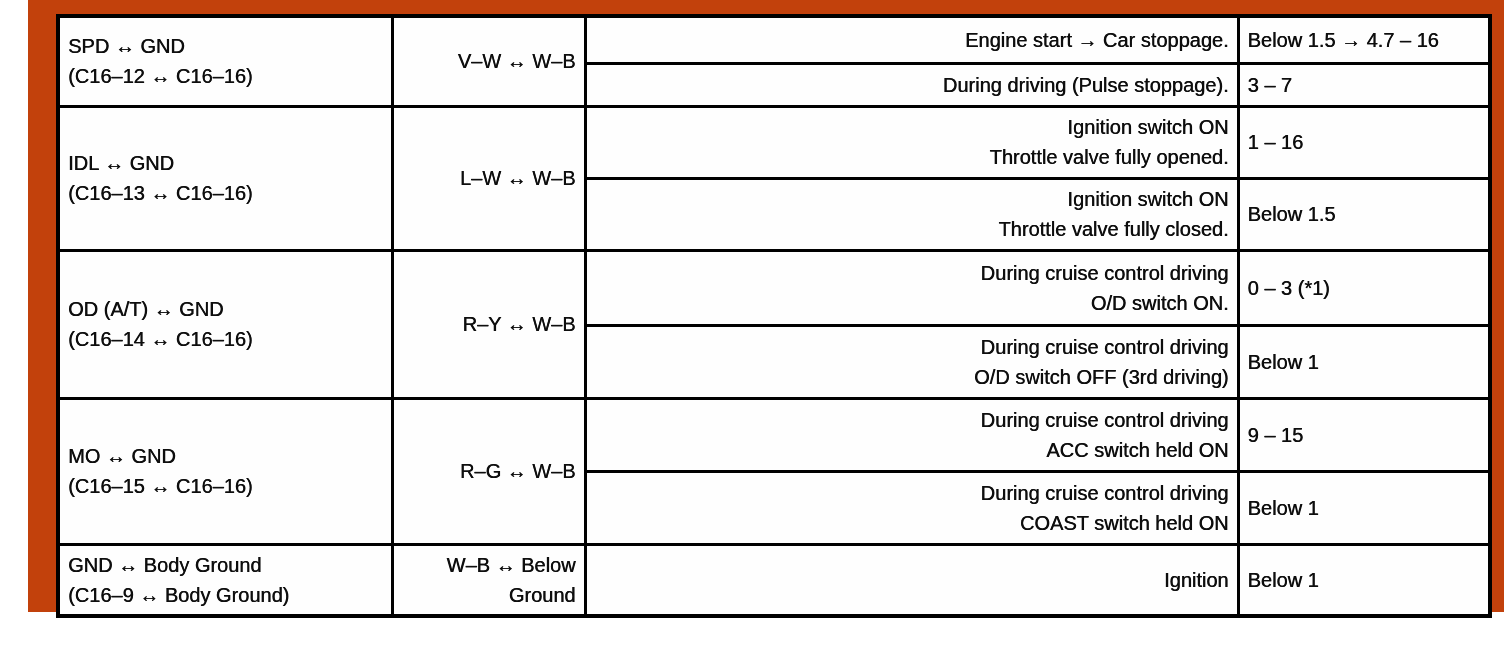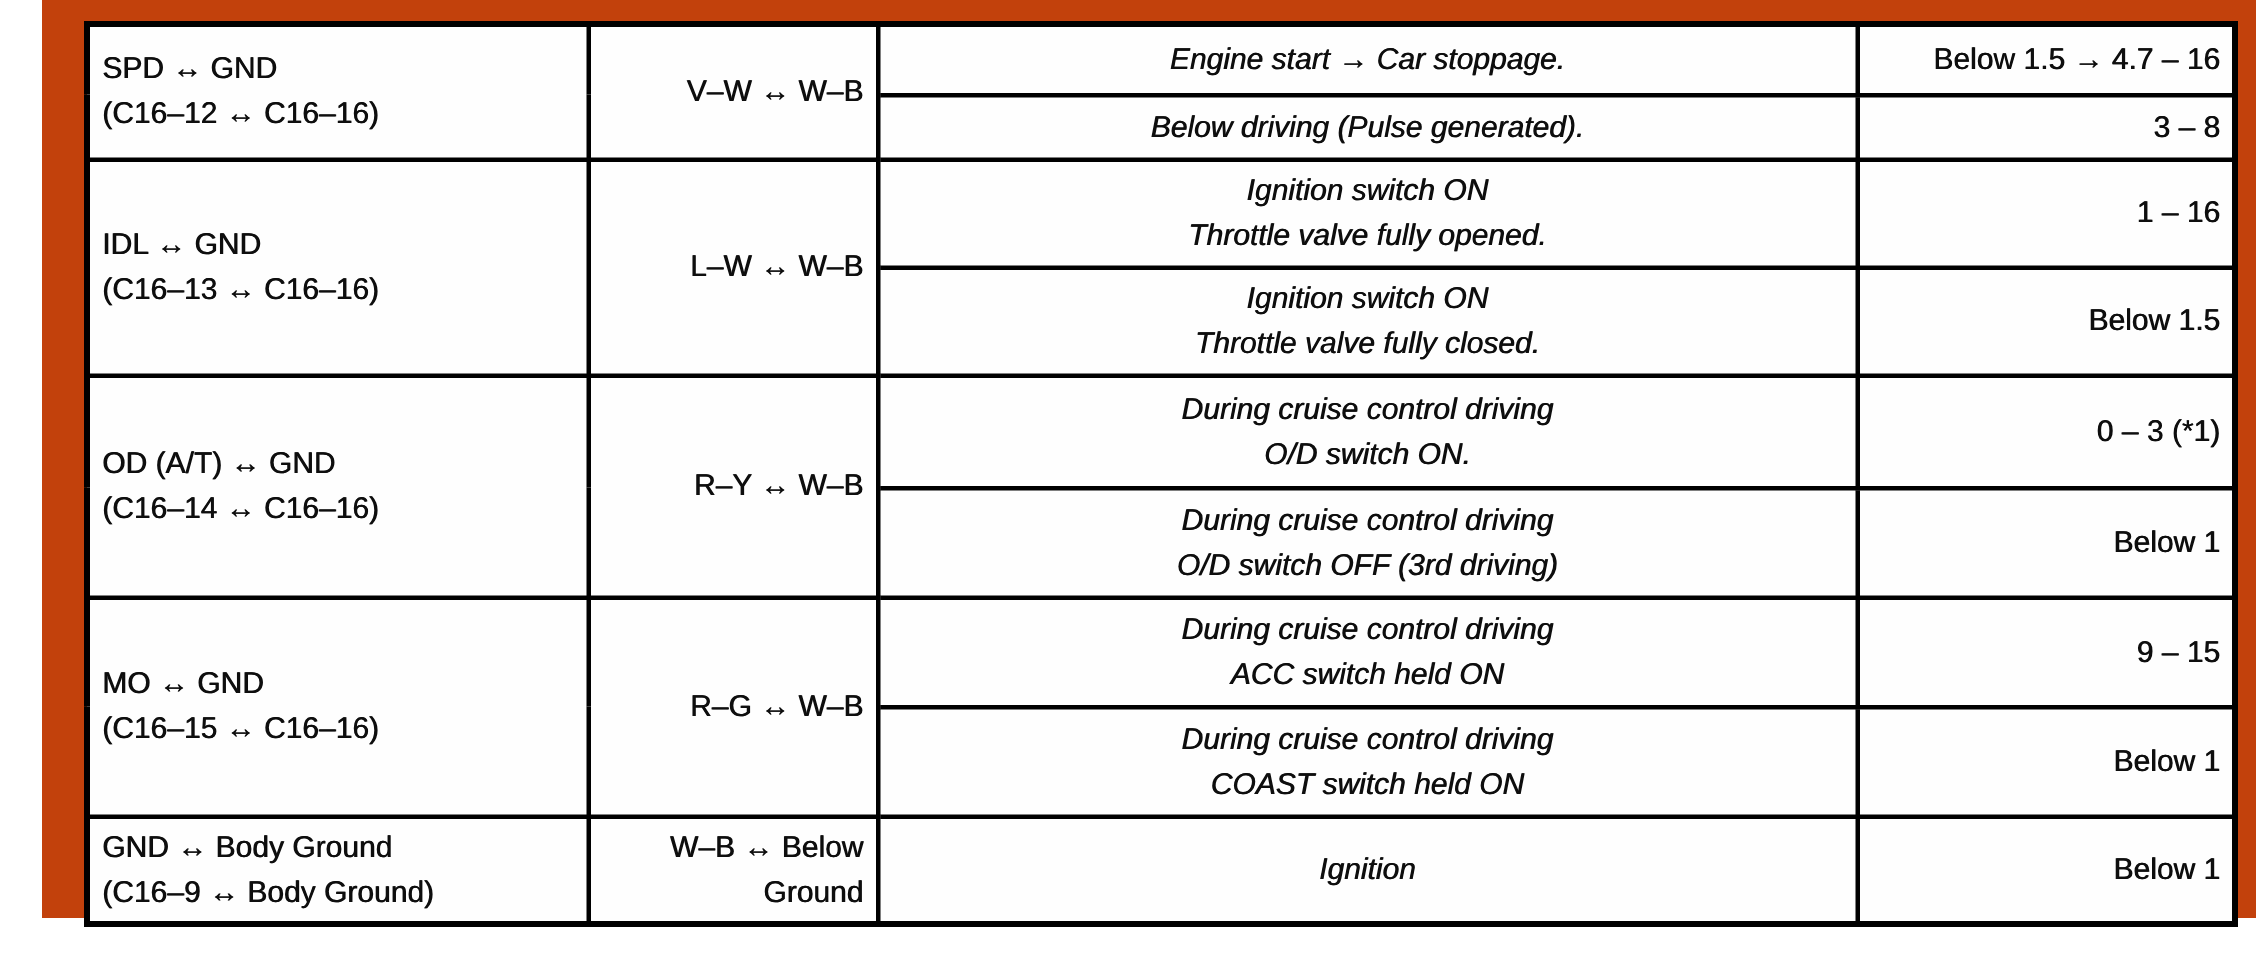--- a/index.html
+++ b/index.html
@@ -45,27 +45,26 @@
   td.terminal {
     text-align: left;
     padding-left: 16px;
     white-space: pre-line;
   }
   td.wire {
     text-align: right;
     white-space: pre-line;
   }
   td.cond {
-    text-align: center;
+    text-align: right;
     padding-left: 12px;
     white-space: pre-line;
-    font-style: italic;
   }
   td.val {
-    text-align: right;
+    text-align: left;
     white-space: nowrap;
   }
 </style>
 </head>
 <body>
 
 <div class="page">
   <div class="tbl-wrap">
     <table class="vtable">
       <colgroup>
@@ -77,22 +76,22 @@
       <tbody>
 
         <tr style="height:47px">
           <td class="terminal" rowspan="2">SPD ↔ GND
 (C16–12 ↔ C16–16)</td>
           <td class="wire" rowspan="2">V–W ↔ W–B</td>
           <td class="cond">Engine start → Car stoppage.</td>
           <td class="val">Below 1.5 → 4.7 – 16</td>
         </tr>
         <tr style="height:43px">
-          <td class="cond">Below driving (Pulse generated).</td>
-          <td class="val">3 – 8</td>
+          <td class="cond">During driving (Pulse stoppage).</td>
+          <td class="val">3 – 7</td>
         </tr>
 
         <tr style="height:72px">
           <td class="terminal" rowspan="2">IDL ↔ GND
 (C16–13 ↔ C16–16)</td>
           <td class="wire" rowspan="2">L–W ↔ W–B</td>
           <td class="cond">Ignition switch ON
 Throttle valve fully opened.</td>
           <td class="val">1 – 16</td>
         </tr>

